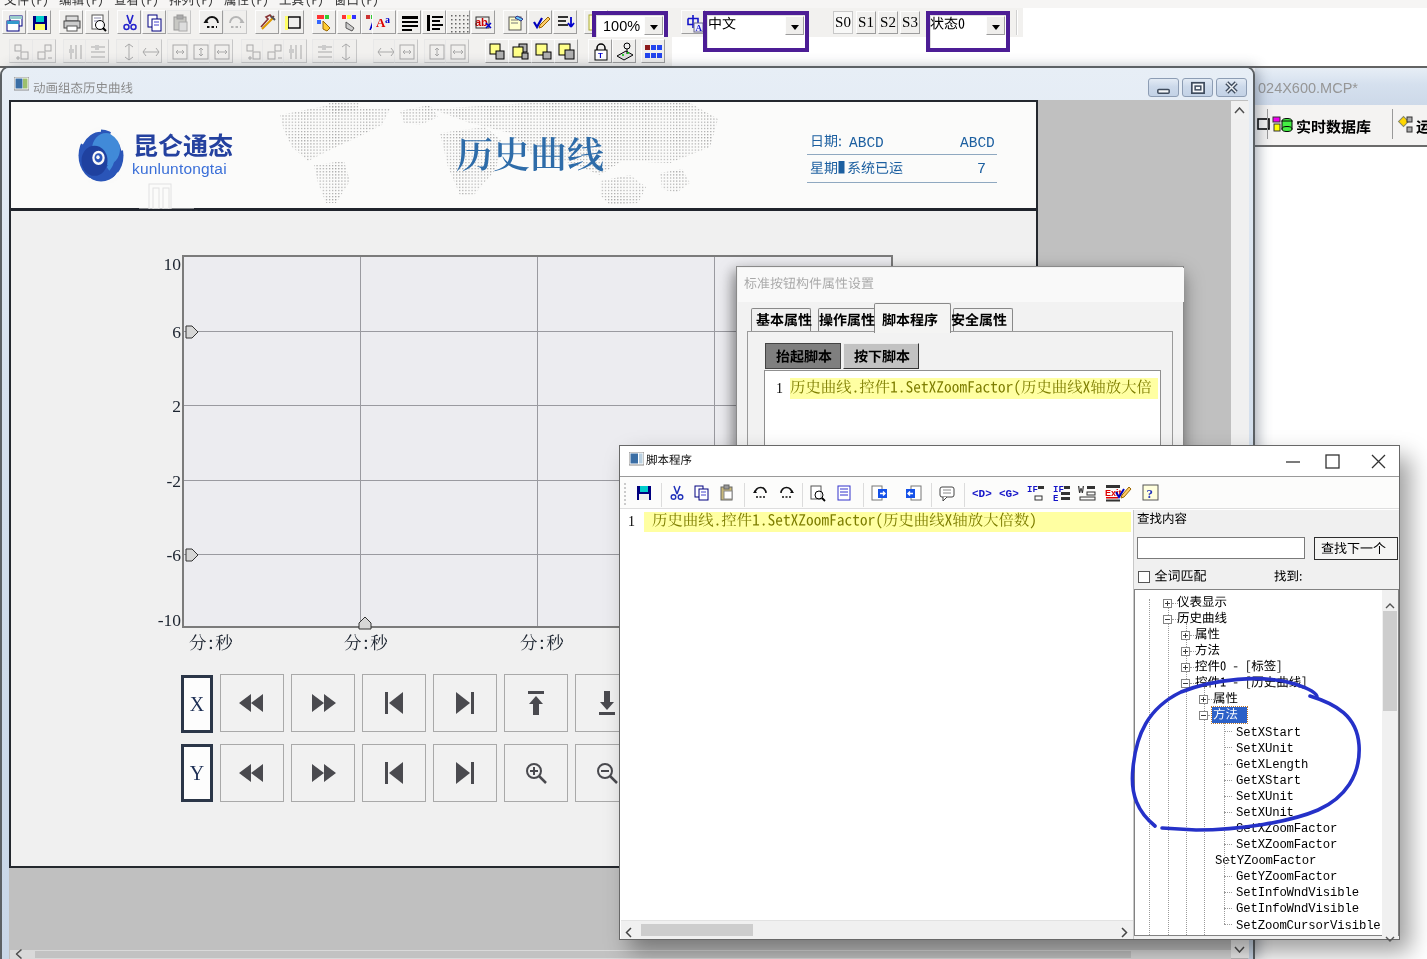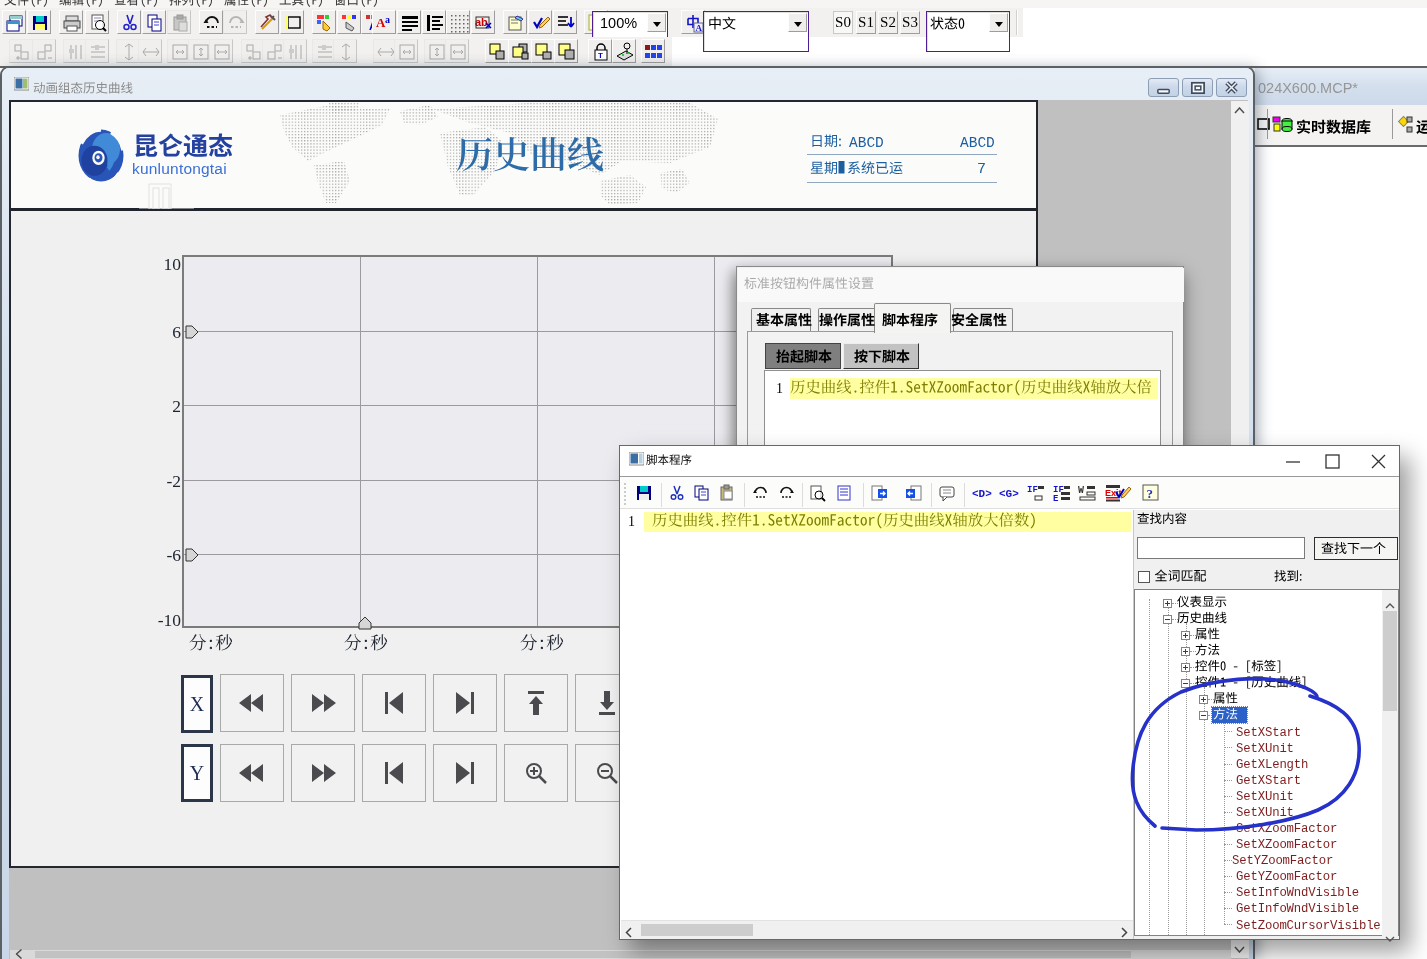--- a/index.html
+++ b/index.html
@@ -7,21 +7,21 @@
 .abs{position:absolute}
 
 #menubar{left:0;top:0;width:1427px;height:8px;background:#f6f5f4;overflow:hidden}
 #row1{left:0;top:8px;width:1023px;height:29px;background:#f2f1ef}
 #row2{left:0;top:37px;width:672px;height:29px;background:#f2f1ef}
 #topline{left:0;top:66px;width:1427px;height:2px;background:#636363}
 .tb{position:absolute;width:24px;height:24px;top:2px;background:#f0efed;
  border:1px solid;border-color:#fdfdfd #9d9d9d #9d9d9d #fdfdfd;}
 .tb svg{position:absolute;left:2px;top:2px}
 .tbd{border-color:#e8e8e8 #c7c7c7 #c7c7c7 #e8e8e8}
-.combo{position:absolute;top:3px;height:41px;background:#fff;border:1px solid #4c1d95;
+.combo{position:absolute;top:3px;height:41px;background:#fff;border:4px solid #4c1d95;
  box-shadow:inset 1px 1px 0 #5a5a5a33}
 .cbtn{position:absolute;right:1px;top:1px;width:19px;height:19px;background:#efeeec;
  border:1px solid;border-color:#fdfdfd #9d9d9d #9d9d9d #fdfdfd}
 .arr-dn{position:absolute;left:5px;top:8px;width:0;height:0;border:4px solid transparent;
  border-top:5px solid #000;border-bottom:none}
 .sbtn{position:absolute;top:3px;width:20px;height:23px;background:#f0efed;
  border:1px solid;border-color:#fdfdfd #9d9d9d #9d9d9d #fdfdfd;
  font:15px "Liberation Serif",serif;text-align:center;line-height:21px;color:#000}
 
 #fwin{left:2px;top:68px;width:1251px;height:891px;
@@ -79,21 +79,21 @@
 #sedit{position:absolute;left:0;top:64px;width:513px;height:292px;background:#fff}
 #spanel{position:absolute;left:513px;top:64px;width:266px;height:429px;background:#f0f0f0;
  border-left:1px solid #c8c8c8}
 #streebox{position:absolute;left:514px;top:143px;width:265px;height:347px;background:#fff;
  border:1px solid #828282}
 .t-conn{position:absolute;border-left:1px dotted #9a9a9a}
 .t-hconn{position:absolute;border-top:1px dotted #9a9a9a}
 .pmbox{position:absolute;width:9px;height:9px;background:#fff;border:1px solid #848484}
 .pmbox i{position:absolute;left:1px;top:3px;width:5px;height:1px;background:#3c3c3c}
 .pmbox b{position:absolute;left:3px;top:1px;width:1px;height:5px;background:#3c3c3c}
-.leaf{position:absolute;font:12.3px "Liberation Mono",monospace;color:#7f1d1d;white-space:pre;letter-spacing:-0.15px}
+.leaf{position:absolute;font:12.3px "Liberation Mono",monospace;color:#000000;white-space:pre;letter-spacing:-0.15px}
 
 .w10arr{position:absolute;width:17px;height:17px;background:#f1f1f1}
 .w10arr svg{position:absolute;left:3px;top:5px}
 .yellowline{position:absolute;background:#ffffa2}
 .lnum{position:absolute;font:14px "Liberation Serif",serif;color:#000}
 .mono{font-family:"Liberation Mono",monospace;white-space:pre}
 </style></head><body>
 
 <div id="menubar" class="abs"></div>
 <div id="row1" class="abs">
@@ -832,21 +832,21 @@
 <div class="abs" style="left:518px;top:125px;width:12px;height:12px;background:#fff;border:1px solid #555"></div>
 <div id="streebox"></div>
 <div class="leaf" style="left:616px;top:279.9px">SetXStart</div>
 <div class="leaf" style="left:616px;top:295.95px">SetXUnit</div>
 <div class="leaf" style="left:616px;top:312px">GetXLength</div>
 <div class="leaf" style="left:616px;top:328.05px">GetXStart</div>
 <div class="leaf" style="left:616px;top:344.1px">SetXUnit</div>
 <div class="leaf" style="left:616px;top:360.15px">SetXUnit</div>
 <div class="leaf" style="left:616px;top:376.2px">SetXZoomFactor</div>
 <div class="leaf" style="left:616px;top:392.25px">SetXZoomFactor</div>
-<div class="leaf" style="left:612px;top:408.3px">SetYZoomFactor</div>
+<div class="leaf" style="left:595px;top:408.3px">SetYZoomFactor</div>
 <div class="leaf" style="left:616px;top:424.35px">GetYZoomFactor</div>
 <div class="leaf" style="left:616px;top:440.4px">SetInfoWndVisible</div>
 <div class="leaf" style="left:616px;top:456.45px">GetInfoWndVisible</div>
 <div class="leaf" style="left:616px;top:472.5px">SetZoomCursorVisible</div>
 <div class="t-conn" style="left:529px;top:153px;height:336px"></div>
 <div class="t-conn" style="left:547.5px;top:153px;height:336px"></div>
 <div class="t-conn" style="left:565.5px;top:177.05px;height:311.95px"></div>
 <div class="t-conn" style="left:583.5px;top:241.25px;height:247.75px"></div>
 <div class="t-conn" style="left:604px;top:273.35px;height:204.65px"></div>
 <div class="t-hconn" style="left:604px;top:285.4px;width:8px"></div>

